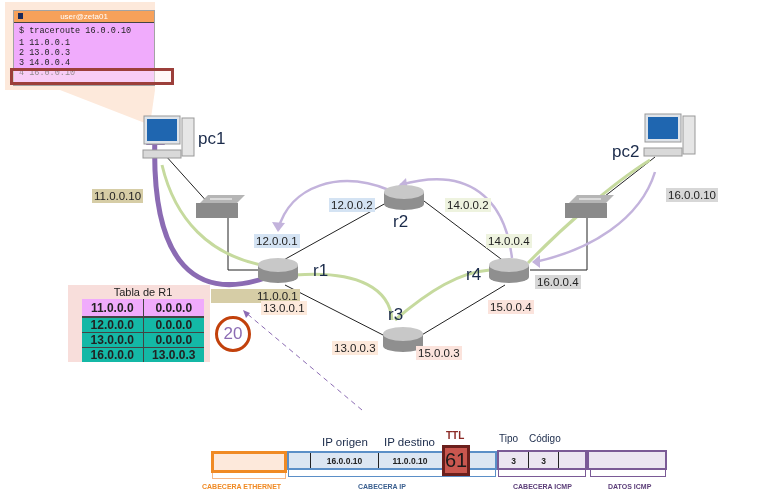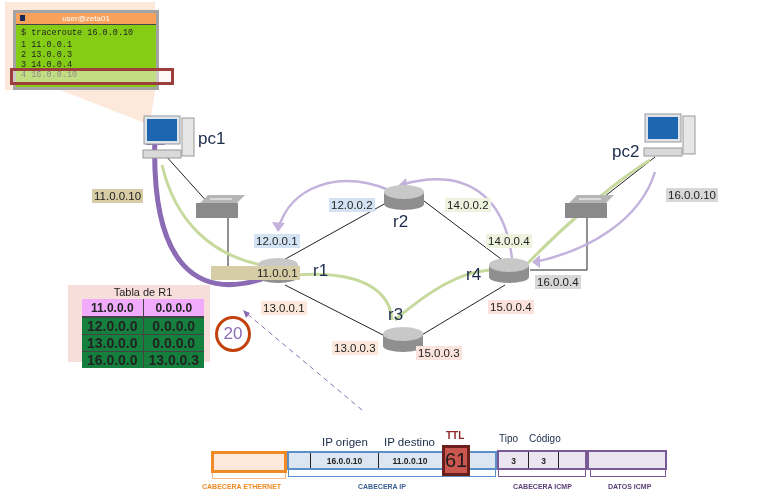--- a/index.html
+++ b/index.html
@@ -1,36 +1,36 @@
 <!DOCTYPE html>
 <html><head>
 <meta charset="utf-8">
 <style>
   html,body{margin:0;padding:0;background:#fff;}
   body{width:779px;height:495px;position:relative;overflow:hidden;font-family:"Liberation Sans",sans-serif;}
   svg.net{position:absolute;left:0;top:0;}
   .term-bg{position:absolute;left:5px;top:2px;width:150px;height:88px;background:#fde9db;}
-  .term{position:absolute;left:13px;top:10px;width:140px;height:74px;background:#84cc16;border:3px solid #a3a3a3;}
+  .term{position:absolute;left:13px;top:10px;width:140px;height:74px;background:#f0abfc;border:1px solid #a3a3a3;}
   .term-title{height:11px;background:#f7a15a;color:#fff;font-size:8px;text-align:center;line-height:11px;position:relative;border-bottom:1px solid #444;}
   .term-title .sq{position:absolute;left:4px;top:2px;width:5px;height:6px;background:#1a2a5a;}
   .term-body{font-family:"Liberation Mono",monospace;font-size:8.5px;color:#222;padding:3px 0 0 5px;line-height:10px;}
   .term-hl{position:absolute;left:10px;top:68px;width:158px;height:11px;border:3px solid #9c3f3a;background:rgba(255,240,240,0.5);}
   .lbl{position:absolute;font-size:11.5px;color:#222;padding:0 2px;line-height:14px;}
   .tan{background:#d6cda6;}
   .blue{background:#d4e3f3;}
   .green{background:#eef3df;}
   .pink{background:#fbe3dc;}
   .peach{background:#fde9db;}
   .grey{background:#d7d7d7;}
   .node{position:absolute;font-size:17px;color:#1a2a4a;}
   .rt-bg{position:absolute;left:68px;top:285px;width:142px;height:77px;background:#f8dedb;}
   .rt{position:absolute;left:82px;top:285px;}
   .rt-title{font-size:11px;color:#222;text-align:center;width:122px;line-height:14px;}
   .rt table{border-collapse:collapse;width:122px;}
-  .rt td{font-size:14px;text-align:center;font-weight:bold;color:#222;background:#15803d;border-bottom:1.5px solid #444;height:10px;padding:0;}
+  .rt td{font-size:12px;text-align:center;font-weight:bold;color:#222;background:#14b8a6;border-bottom:1.5px solid #444;height:10px;padding:0;}
   .rt td:first-child{border-right:1.5px solid #444;}
   .rt tr.hd td{background:#f0abfc;font-size:12px;height:17px;border-bottom:2px solid #444;}
   .cnt{position:absolute;left:215px;top:316px;width:30px;height:30px;border:3px solid #c2410c;border-radius:50%;color:#8b6bb3;font-size:17px;text-align:center;line-height:30px;background:#fff;}
   .pk-lbl{position:absolute;font-size:11.5px;color:#1a2a4a;}
   .box{position:absolute;box-sizing:border-box;}
   .cap{position:absolute;font-size:7px;font-weight:bold;}
   .fld{position:absolute;font-size:8.5px;font-weight:bold;color:#222;text-align:center;line-height:16px;}
 </style>
 </head>
 <body>
@@ -136,21 +136,21 @@
 <div class="term-hl"></div>
 
 <div class="node" style="left:198px;top:129px;">pc1</div>
 <div class="node" style="left:612px;top:142px;">pc2</div>
 <div class="node" style="left:313px;top:261px;">r1</div>
 <div class="node" style="left:393px;top:212px;">r2</div>
 <div class="node" style="left:388px;top:305px;">r3</div>
 <div class="node" style="left:466px;top:265px;">r4</div>
 
 <div class="lbl tan" style="left:92px;top:189px;">11.0.0.10</div>
-<div class="lbl tan" style="left:211px;top:266px;padding-left:46px;">11.0.0.1</div>
+<div class="lbl tan" style="left:211px;top:289px;padding-left:46px;">11.0.0.1</div>
 <div class="lbl blue" style="left:254px;top:234px;">12.0.0.1</div>
 <div class="lbl peach" style="left:261px;top:301px;">13.0.0.1</div>
 <div class="lbl blue" style="left:329px;top:198px;">12.0.0.2</div>
 <div class="lbl green" style="left:422px;top:198px;margin-left:23px;">14.0.0.2</div>
 <div class="lbl peach" style="left:332px;top:341px;">13.0.0.3</div>
 <div class="lbl pink" style="left:416px;top:346px;">15.0.0.3</div>
 <div class="lbl green" style="left:486px;top:234px;">14.0.0.4</div>
 <div class="lbl pink" style="left:488px;top:300px;">15.0.0.4</div>
 <div class="lbl grey" style="left:535px;top:275px;">16.0.0.4</div>
 <div class="lbl grey" style="left:666px;top:188px;">16.0.0.10</div>

